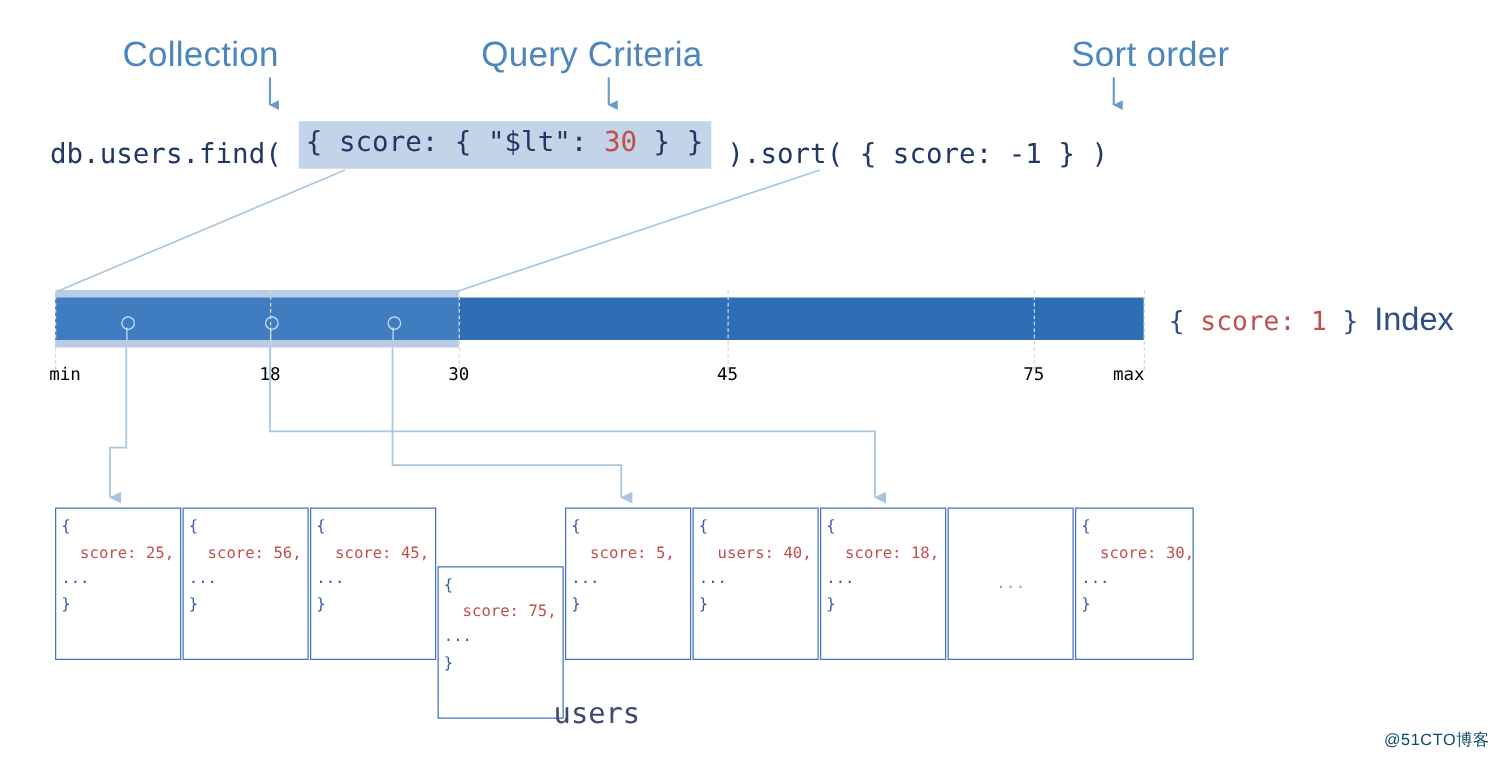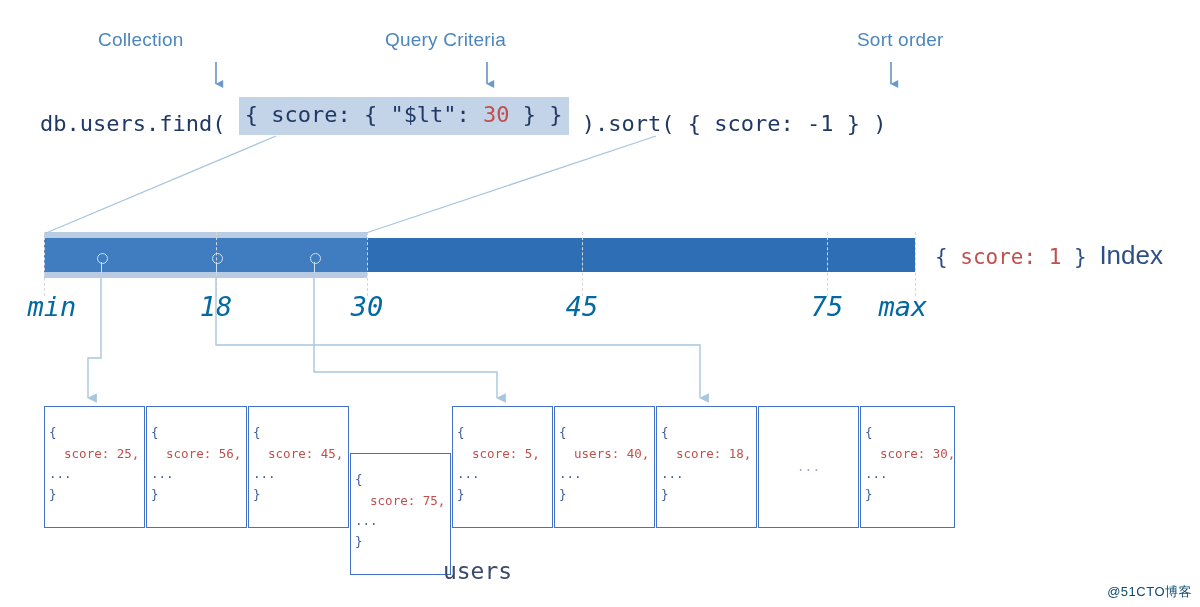--- a/index.html
+++ b/index.html
@@ -10,21 +10,21 @@
     overflow:hidden;
     position:relative;
   }
   #stage{position:absolute;left:0;top:0;width:1200px;height:607px;}
 
   .abs{position:absolute;}
 
   
   .annot{
     font-family:"Liberation Sans", sans-serif;
-    font-size:19px;
+    font-size:28px;
     color:#4d86bd;
     letter-spacing:.2px;
     white-space:nowrap;
     line-height:1;
   }
 
   
   #querybar{
     position:absolute;
     left:40px; top:93px;
@@ -78,26 +78,25 @@
   }
   .mkstem{
     position:absolute;
     width:0;border-left:1.4px solid #cfe0f0;
   }
 
   
   .ticklbl{
     position:absolute;
     font-family:"DejaVu Sans Mono", monospace;
-    font-size:27px;
-    color:#0369a1;
+    font-size:14px;
+    color:#000000;
     white-space:nowrap;
     line-height:1;
     transform:translateX(-50%);
-    font-style:italic;
   }
 
   
   #idxcaption{
     position:absolute;
     left:935px; top:242px;
     font-family:"DejaVu Sans Mono", monospace;
     font-size:21px;
     color:#2d4f85;
     white-space:pre;
@@ -114,21 +113,21 @@
   #docs{position:absolute;left:44px;top:406px;height:122px;}
   .doc{
     position:absolute;top:0;height:122px;
     border:1.3px solid #4472c4;
     box-sizing:border-box;
     background:#fff;
     font-family:"DejaVu Sans Mono", monospace;
     font-size:12.5px;
     line-height:1.65;
     color:#3a5ba0;
-    padding:16px 0 0 4px;
+    padding:4px 0 0 4px;
     white-space:pre;
     overflow:hidden;
   }
   .doc .sc{color:#c0504d;}
   .doc.ellipsis{
     padding:0;
     display:flex;align-items:center;justify-content:center;
     color:#9aa7c4;
     font-size:13px;
   }

